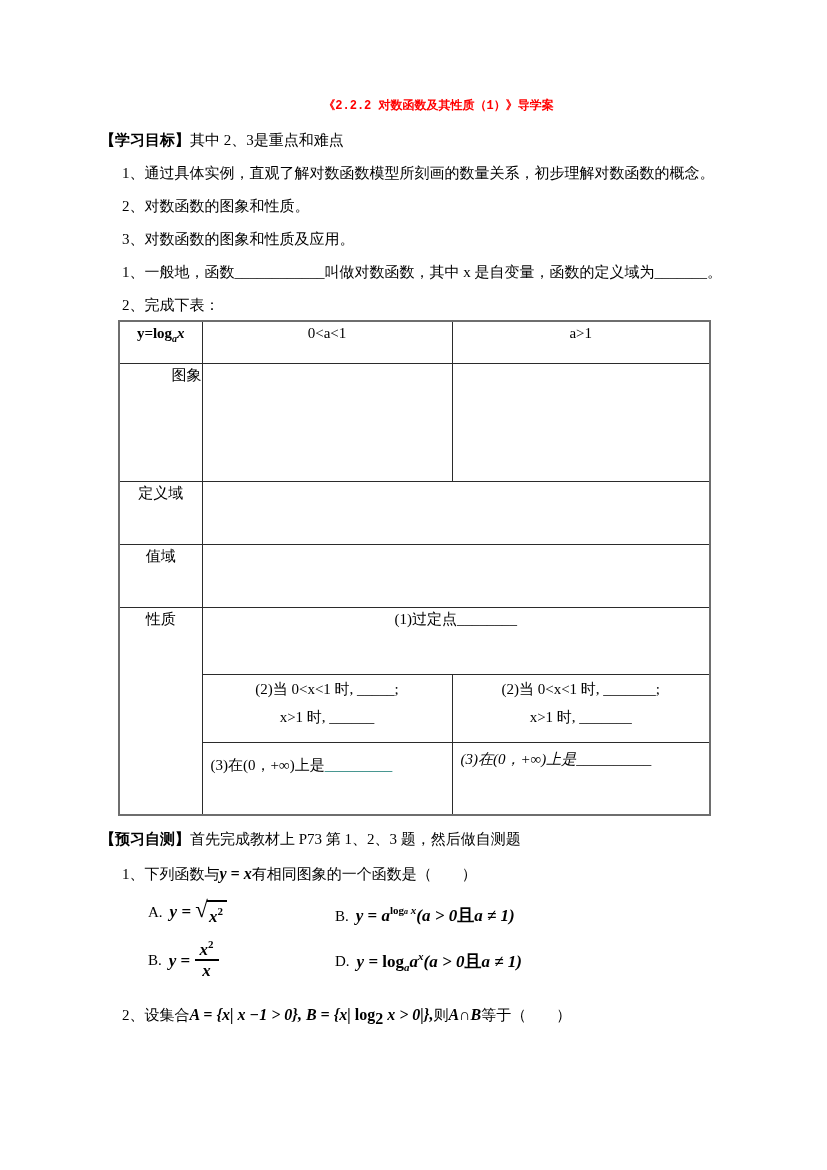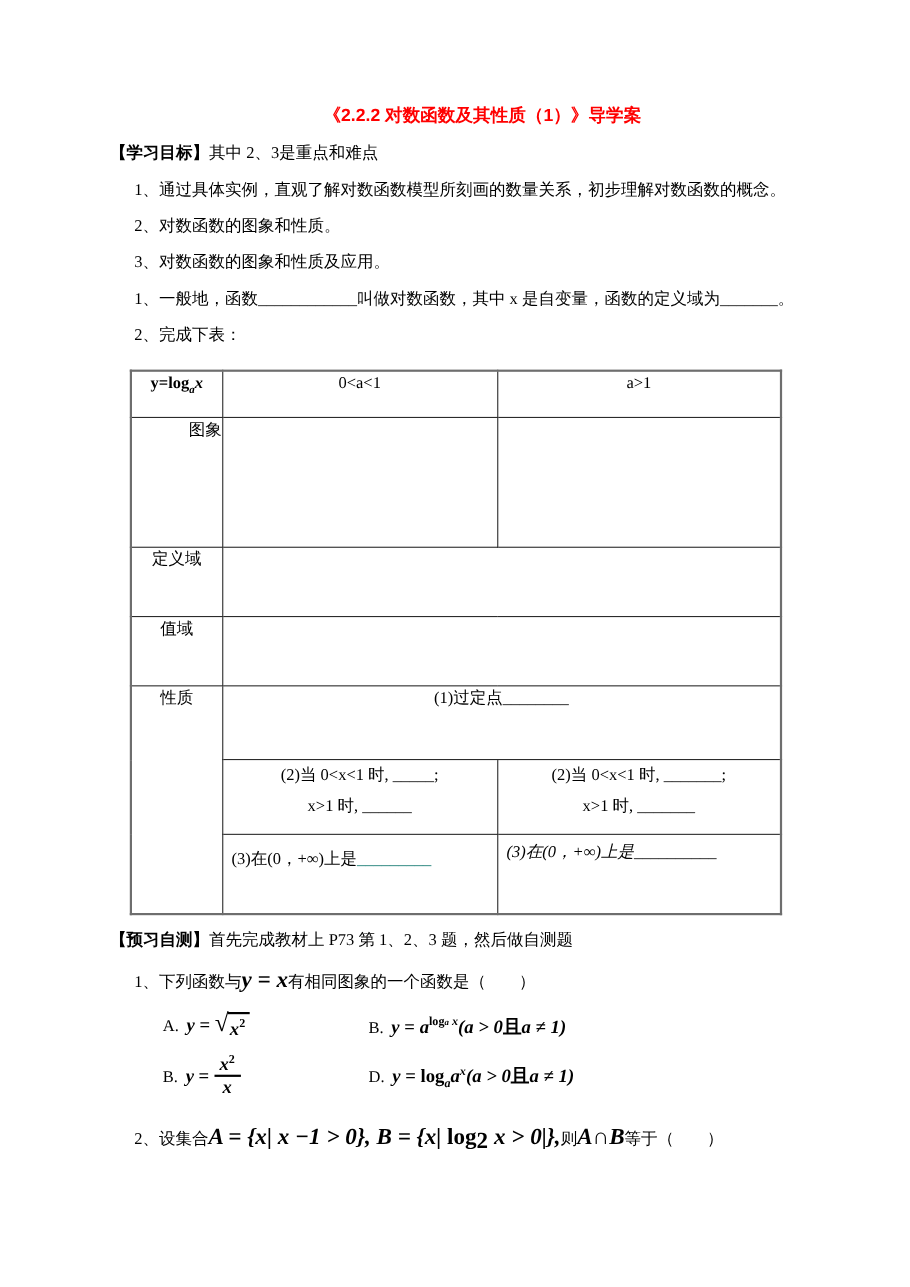--- a/index.html
+++ b/index.html
@@ -5,32 +5,32 @@
   html,body { margin:0; padding:0; background:#ffffff; }
   body {
     width:827px; height:1170px; overflow:hidden;
     font-family:"Liberation Serif","DejaVu Serif",serif;
     color:#000;
   }
   .page { position:relative; width:827px; height:1170px; }
   .content { padding:92px 60px 0 100px; font-size:15px; line-height:22px; }
 
   .doc-title {
-    font-family:Liberation Sans, sans-serif;
-    font-size:16px; font-weight:bold; color:#ff0000;
+    font-family:Liberation Mono, monospace;
+    font-size:12px; font-weight:bold; color:#ff0000;
     text-align:center; margin:0 0 0 10px; line-height:28px;
   }
   .sec { margin:9px 0 0 0; }
   .sec .bracket { font-weight:bold; font-family:"Liberation Sans","DejaVu Sans",sans-serif; }
   .item { margin:11px 0 0 22px; }
 
   
   table.logtable {
     border-collapse:collapse; table-layout:fixed;
-    width:593px; margin:20px 0 0 18px;
+    width:593px; margin:4px 0 0 18px;
     border:2px solid #6e6e6e;
   }
   table.logtable td {
     border:1px solid #2b2b2b; padding:0;
     font-size:15px; vertical-align:top;
   }
   .col-label { width:83px; }
   .col-a1 { width:250px; }
   .col-a2 { width:258px; }
   td.lbl { text-align:center; }
@@ -48,21 +48,21 @@
   .p3l { padding:11px 0 0 8px; display:block; }
   .p3r { padding:5px 0 0 8px; display:block;font-style:italic; }
   .line { display:block; }
   .blank-gray { color:#0f766e; }
 
   
   .m  { font-family:"Liberation Serif","DejaVu Serif",serif; font-weight:bold; }
   .it { font-style:italic; }
   .fml { font-weight:bold; }
   .fml sub { font-size:10px; font-style:italic; }
-  .q-math { font-size:21px; }
+  .q-math { font-size:16px; }
 
   
   .options {
     display:grid; grid-template-columns:187px auto;
     margin:14px 0 0 48px; row-gap:16px; align-items:center;
   }
   .opt { font-size:17px; }
   .olabel { font-family:"Liberation Serif",serif; font-weight:normal; font-size:15px; margin-right:7px; }
   .opt sup { font-size:11px; }
   .opt sup .ssub { font-size:8px; font-style:italic; }

